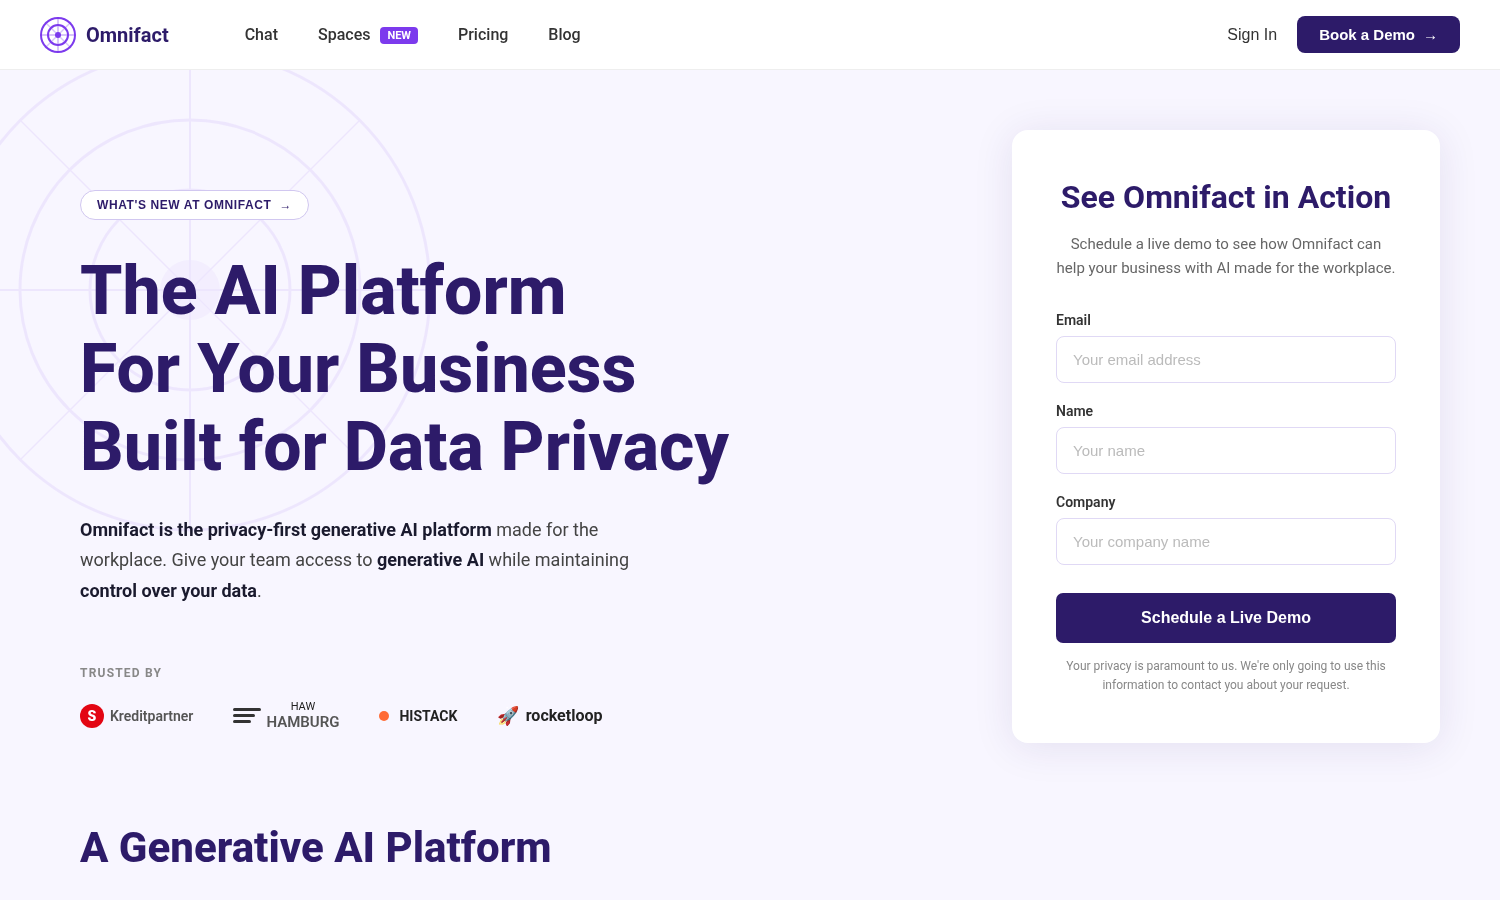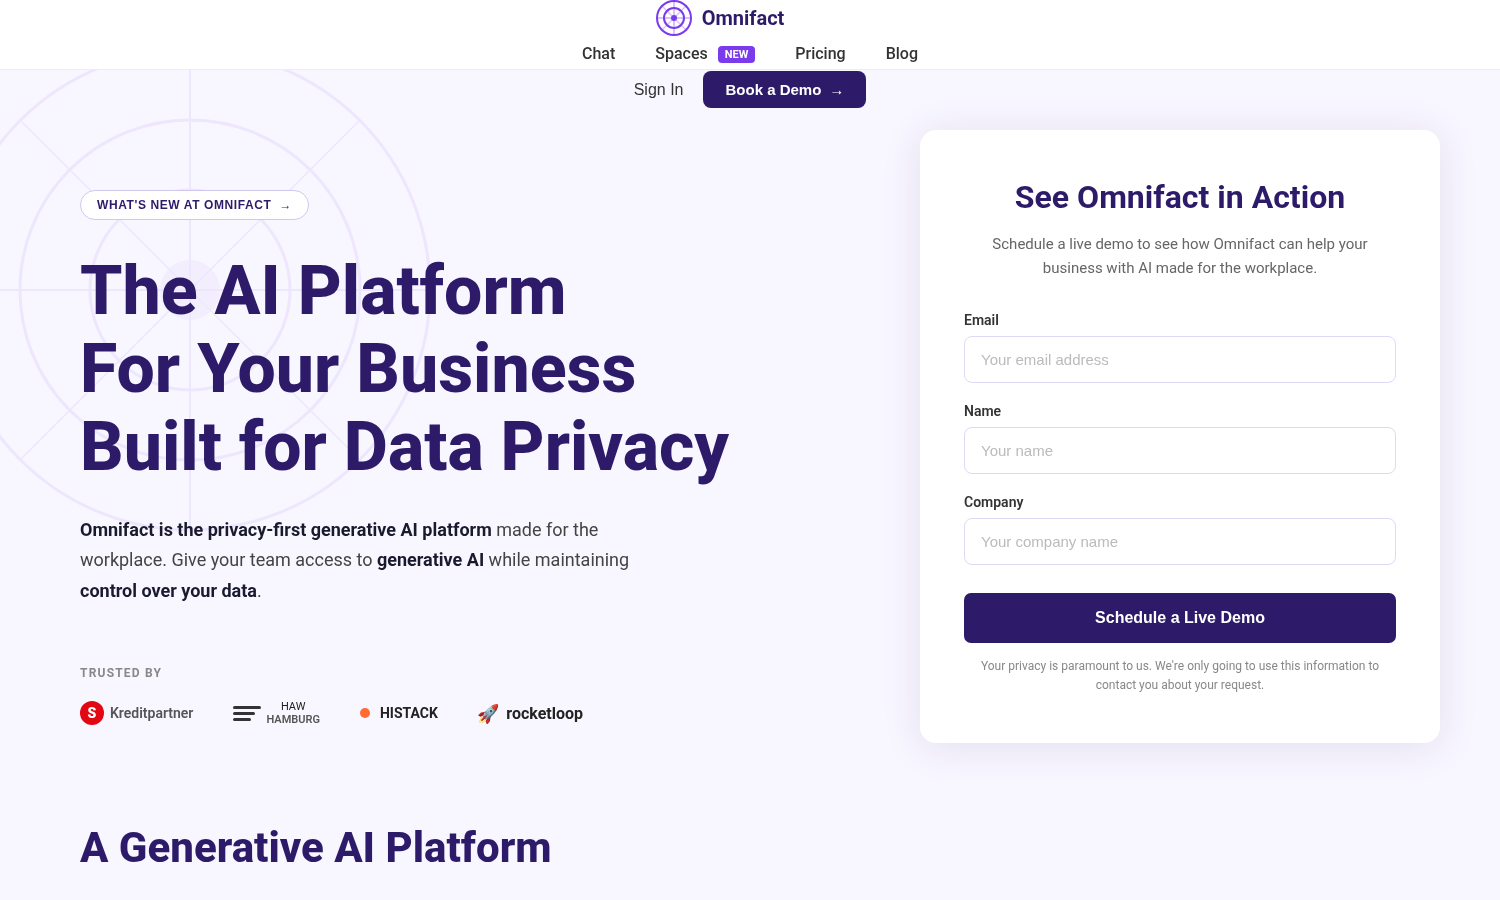--- a/index.html
+++ b/index.html
@@ -15,21 +15,20 @@
     
     nav {
       display: flex;
       align-items: center;
       background: #fff;
       padding: 0 40px;
       height: 70px;
       border-bottom: 1px solid #eee;
       position: relative;
       z-index: 10;
-      flex-direction: column;
     }
     .logo-area {
       display: flex;
       align-items: center;
       gap: 10px;
       margin-right: 60px;
     }
     .logo-text {
       font-size: 20px;
       font-weight: 700;
@@ -210,21 +209,21 @@
       margin-right: 4px;
     }
     .rocketloop-text {
       font-size: 16px;
       font-weight: 700;
       color: #222;
     }
 
     
     .hero-right {
-      width: 520px;
+      width: 428px;
       flex-shrink: 0;
     }
     .form-card {
       background: #fff;
       border-radius: 16px;
       padding: 48px 44px;
       box-shadow: 0 4px 40px rgba(45,27,105,0.10);
     }
     .form-card-title {
       font-size: 32px;
@@ -375,21 +374,21 @@
         </div>
 
         <div class="trusted-logo haw-logo-box">
           <div class="haw-lines">
             <div class="haw-line" style="width:28px;"></div>
             <div class="haw-line" style="width:22px;"></div>
             <div class="haw-line" style="width:18px;"></div>
           </div>
           <div>
             <div style="font-size:11px;font-weight:400;color:#222;text-align:center;">HAW</div>
-            <div style="font-size:11px;color:#555;">HAMBURG</div>
+            <div style="font-size:15px;color:#555;">HAMBURG</div>
           </div>
         </div>
 
         <div class="trusted-logo">
           <span class="histack-dot"></span>
           <span style="font-weight:700;color:#222;">HISTACK</span>
         </div>
 
         <div class="trusted-logo">
           <span style="font-size:18px;">🚀</span>

